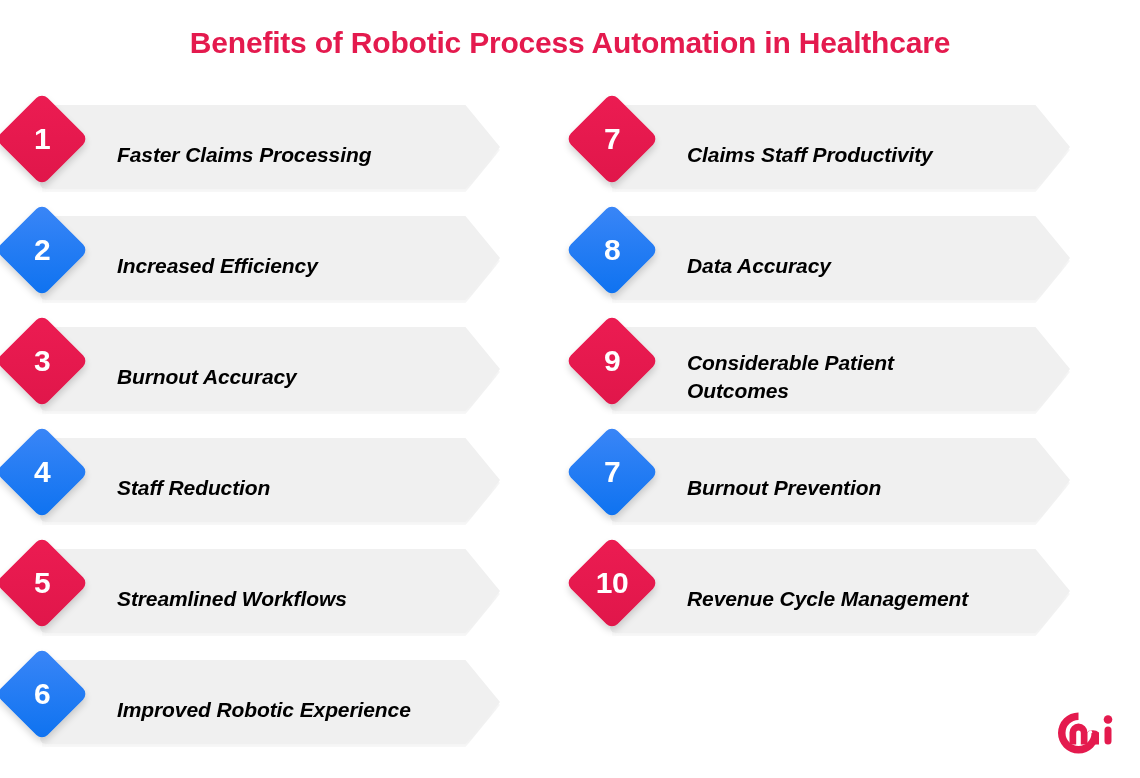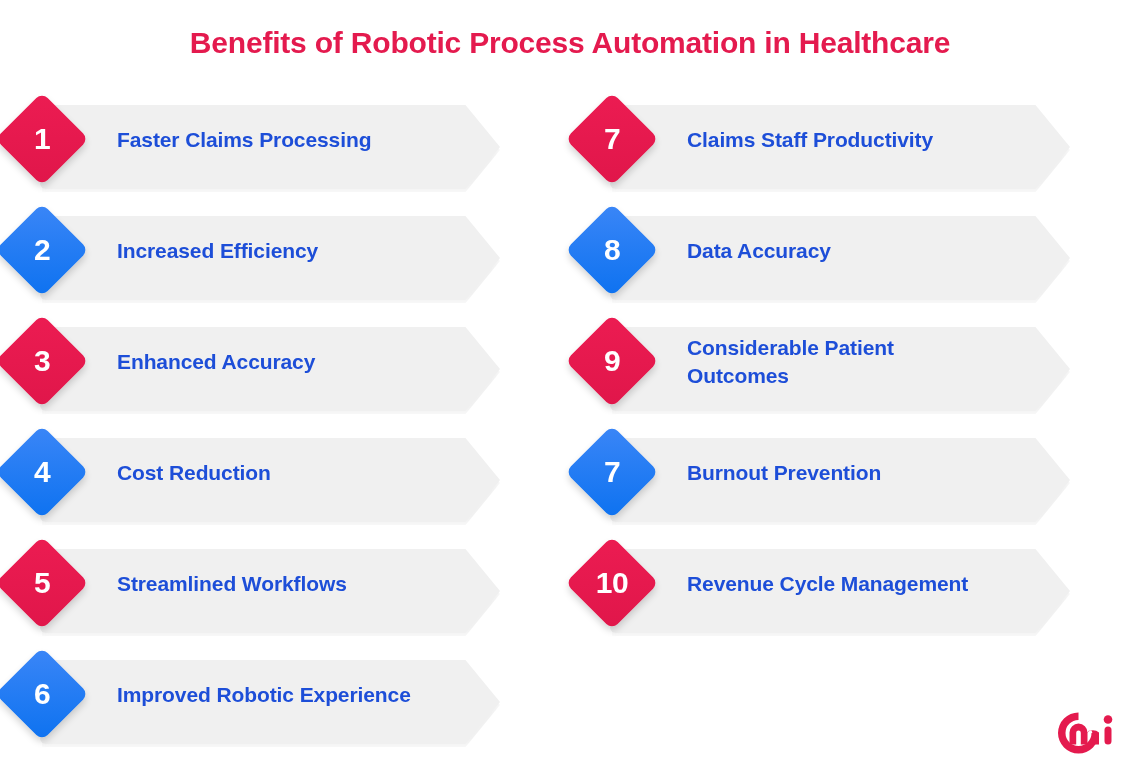--- a/index.html
+++ b/index.html
@@ -97,31 +97,32 @@
     justify-content: center;
     color: #ffffff;
     font-size: 30px;
     font-weight: bold;
     letter-spacing: -0.5px;
   }
 
   .label {
     position: absolute;
     left: 117px;
-    top: 2px;
+    top: 17px;
     height: 84px;
     width: 300px;
     display: flex;
     flex-direction: column;
     justify-content: center;
-    color: #1d4ed8;
+    color: #000000;
     font-size: 21px;
     font-weight: bold;
     line-height: 1.32;
     letter-spacing: -0.1px;
+    font-style: italic;
   }
 
   
   #brand-logo {
     position: absolute;
     right: 22px;
     bottom: 20px;
     width: 62px;
     height: 48px;
   }
@@ -145,28 +146,28 @@
         <div class="banner"></div>
         <div class="diamond blue"></div>
         <div class="num">2</div>
         <div class="label">Increased Efficiency</div>
       </div>
       <div class="row">
         <div class="banner-shadow"></div>
         <div class="banner"></div>
         <div class="diamond pink"></div>
         <div class="num">3</div>
-        <div class="label">Enhanced Accuracy</div>
+        <div class="label">Burnout Accuracy</div>
       </div>
       <div class="row">
         <div class="banner-shadow"></div>
         <div class="banner"></div>
         <div class="diamond blue"></div>
         <div class="num">4</div>
-        <div class="label">Cost Reduction</div>
+        <div class="label">Staff Reduction</div>
       </div>
       <div class="row">
         <div class="banner-shadow"></div>
         <div class="banner"></div>
         <div class="diamond pink"></div>
         <div class="num">5</div>
         <div class="label">Streamlined Workflows</div>
       </div>
       <div class="row">
         <div class="banner-shadow"></div>

